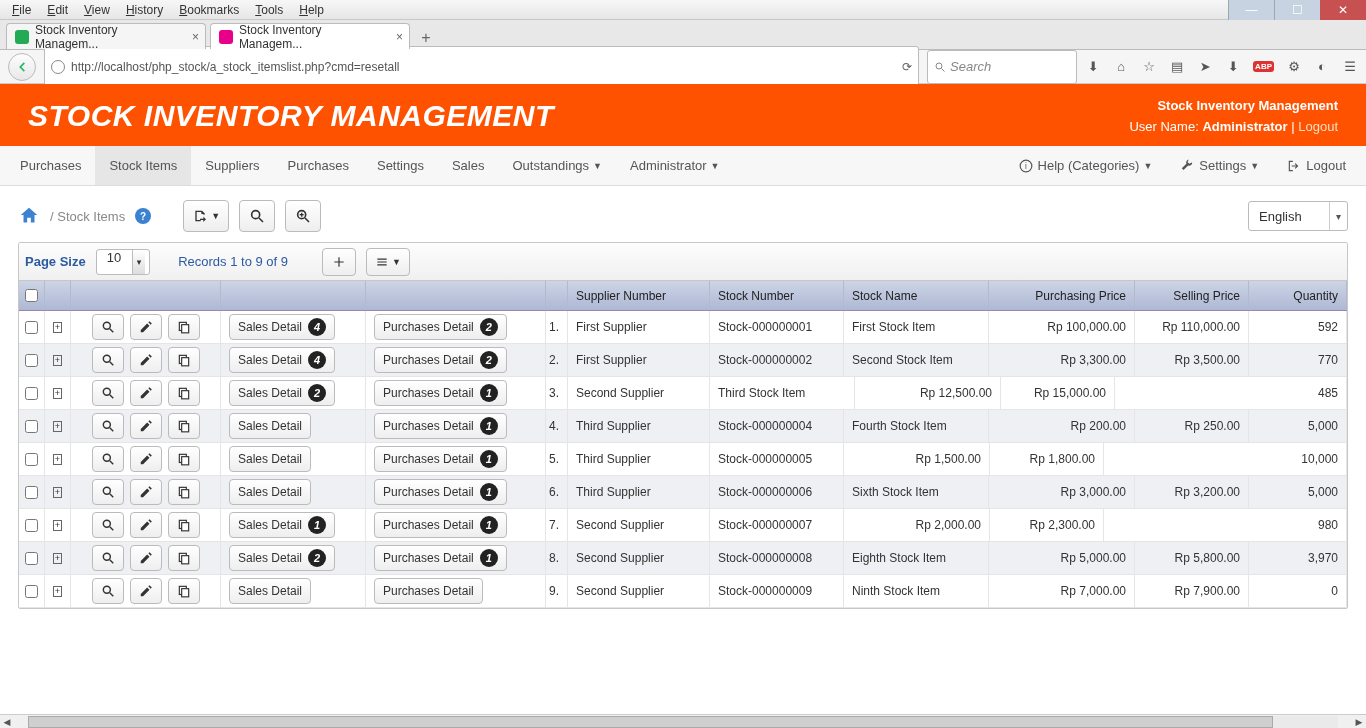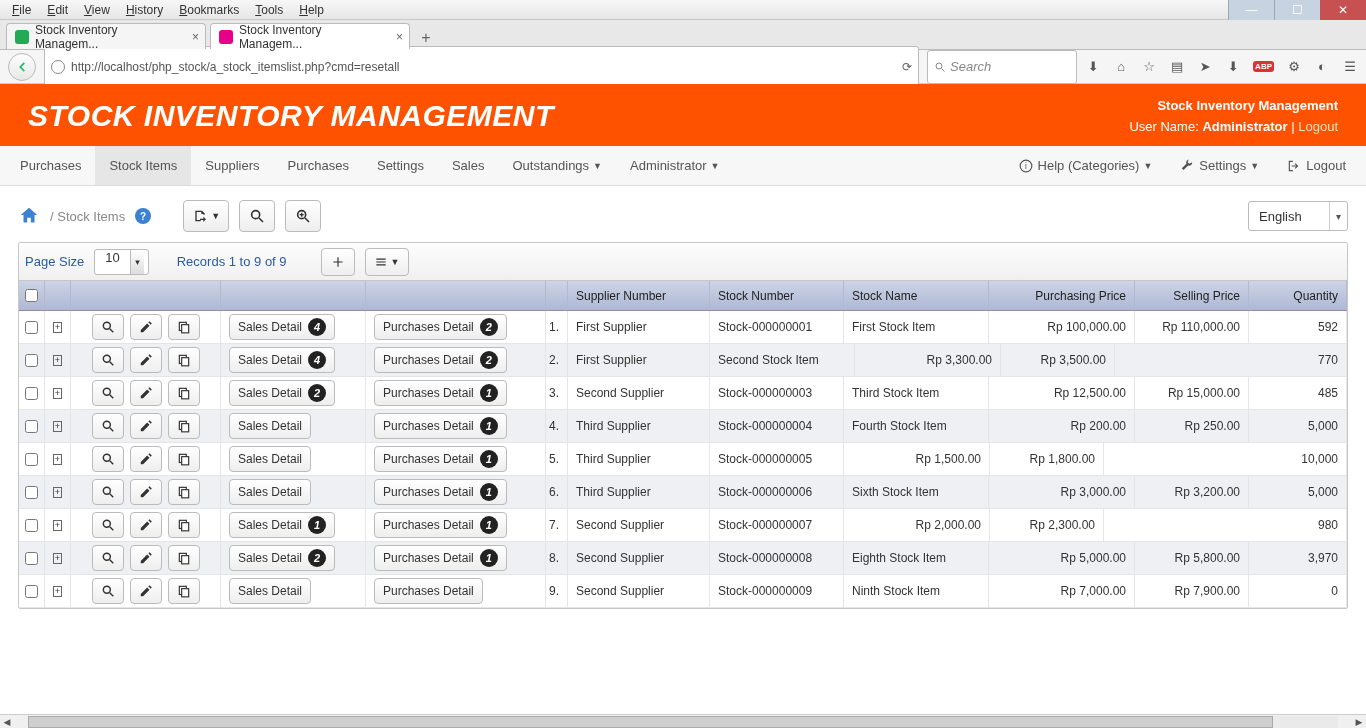--- a/index.html
+++ b/index.html
@@ -49,21 +49,21 @@
 .crumb-home { width:22px; height:22px; color:#3b82d0;}
 .crumb-text { color:#888; font-size:13px;}
 .crumb-badge { background:#3b82d0; color:#fff; border-radius:50%; width:16px; height:16px; display:inline-flex; align-items:center; justify-content:center; font-size:10px; font-weight:bold;}
 .btn { height:32px; min-width:36px; background:linear-gradient(#fff,#eee); border:1px solid #bbb; border-radius:4px; display:flex; align-items:center; justify-content:center; padding:0 8px; cursor:pointer;}
 .btn svg { width:16px; height:16px;}
 .lang-select { margin-left:auto; height:30px; border:1px solid #bbb; border-radius:3px; padding:0 22px 0 10px; background:#fff; position:relative; display:flex; align-items:center; min-width:100px;}
 .lang-select::after{ content:"▾"; position:absolute; right:6px; color:#555; font-size:10px; border-left:1px solid #ccc; padding-left:6px; height:100%; display:flex; align-items:center;}
 
 .grid-wrap { margin:0 18px 18px; border:1px solid #c7c7c7; border-radius:2px;}
 .grid-toolbar { height:38px; background:linear-gradient(#fdfdfd,#f0f0f0); border-bottom:1px solid #c7c7c7; display:flex; align-items:center; padding:0 6px; gap:10px;}
-.gt-label { color:#2c5aa0;}
+.gt-label { color:#2c5aa0;font-weight:bold;}
 .select-like { height:26px; border:1px solid #bbb; border-radius:3px; background:#fff; display:flex; align-items:flex-start; padding:0 28px 0 10px; position:relative;}
 .select-like::after{ content:"▾"; position:absolute; right:4px; font-size:9px; color:#333; background:linear-gradient(#fff,#ddd); border-left:1px solid #bbb; height:100%; display:flex; align-items:center; padding:0 4px;}
 .records-text{ color:#2c5aa0;}
 .btn-sm{ height:28px; min-width:34px; background:linear-gradient(#fff,#eee); border:1px solid #bbb; border-radius:4px; display:flex; align-items:center; justify-content:center; padding:0 8px; cursor:pointer;}
 
 .grid-head { height:30px; background:linear-gradient(#cdd4e6,#aeb8d4); display:flex; border-bottom:1px solid #98a;}
 .grid-head .cell { border-right:1px solid #b3b9d0; display:flex; align-items:center; padding:0 8px; font-size:12px; color:#222;}
 .grid-body .row { height:33px; display:flex; border-bottom:1px solid #e5e5e5;}
 .grid-body .row:nth-child(even){ background:#eef0f3;}
 .grid-body .row:nth-child(odd){ background:#fff;}
@@ -367,20 +367,21 @@
             </span>
           </div>
           <div class="cell c-purch">
             <span class="detail-btn">
               <span>Purchases Detail</span>
               <span class="badge">2</span>
             </span>
           </div>
           <div class="cell c-num">2.</div>
           <div class="cell c-supp">First Supplier</div>
+          <div class="cell c-stocknum">Stock-000000002</div>
           <div class="cell c-stockname">Second Stock Item</div>
           <div class="cell c-pprice">Rp 3,300.00</div>
           <div class="cell c-sprice">Rp 3,500.00</div>
           <div class="cell c-qty">770</div>
         </div>
         <div class="row">
           <div class="cell c-chk">
             <input type="checkbox" style="">
           </div>
           <div class="cell c-exp">
@@ -412,21 +413,20 @@
             </span>
           </div>
           <div class="cell c-purch">
             <span class="detail-btn">
               <span>Purchases Detail</span>
               <span class="badge">1</span>
             </span>
           </div>
           <div class="cell c-num">3.</div>
           <div class="cell c-supp">Second Supplier</div>
-          <div class="cell c-stocknum">Stock-000000003</div>
           <div class="cell c-stockname">Third Stock Item</div>
           <div class="cell c-pprice">Rp 12,500.00</div>
           <div class="cell c-sprice">Rp 15,000.00</div>
           <div class="cell c-qty">485</div>
         </div>
         <div class="row">
           <div class="cell c-chk">
             <input type="checkbox" style="">
           </div>
           <div class="cell c-exp">

